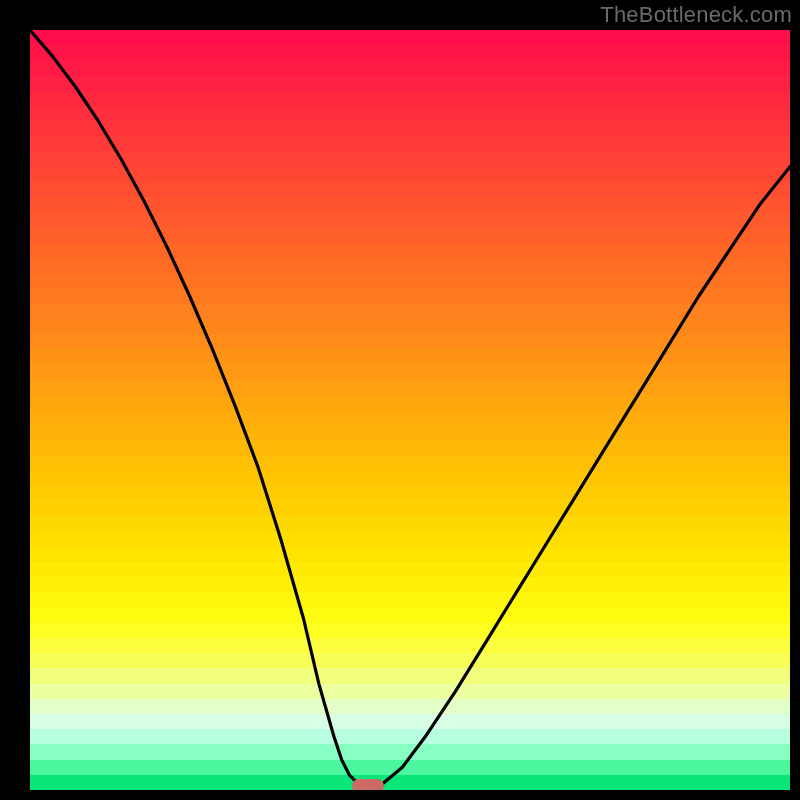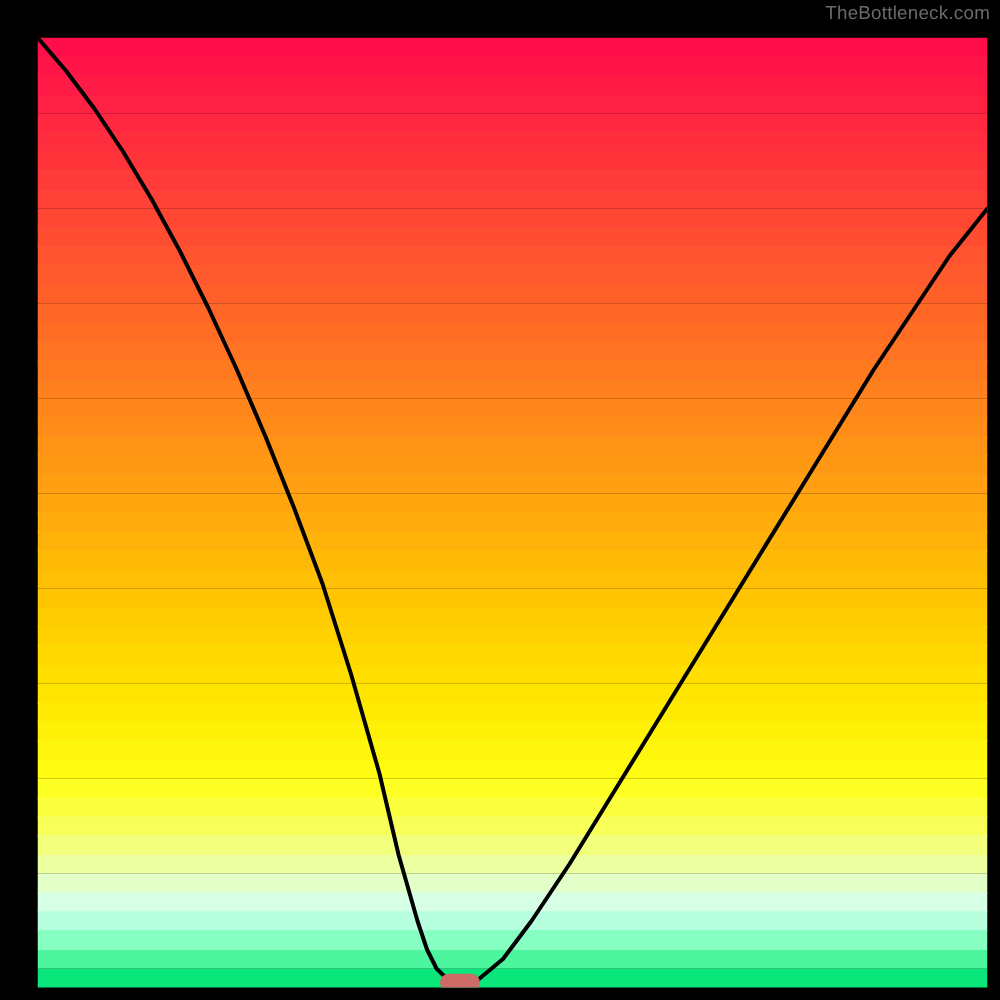--- a/index.html
+++ b/index.html
@@ -17,21 +17,21 @@
     top: 0;
     width: 800px;
     height: 800px;
     background: #000;
   }
   .watermark {
     position: absolute;
     top: 2px;
     right: 8px;
     color: #6a6a6a;
-    font-size: 15px;
+    font-size: 22px;
     font-weight: 400;
     letter-spacing: 0.2px;
     z-index: 10;
     user-select: none;
     margin-left: 44px;
   }
   .plot-area {
     position: absolute;
     left: 30px;
     top: 30px;

